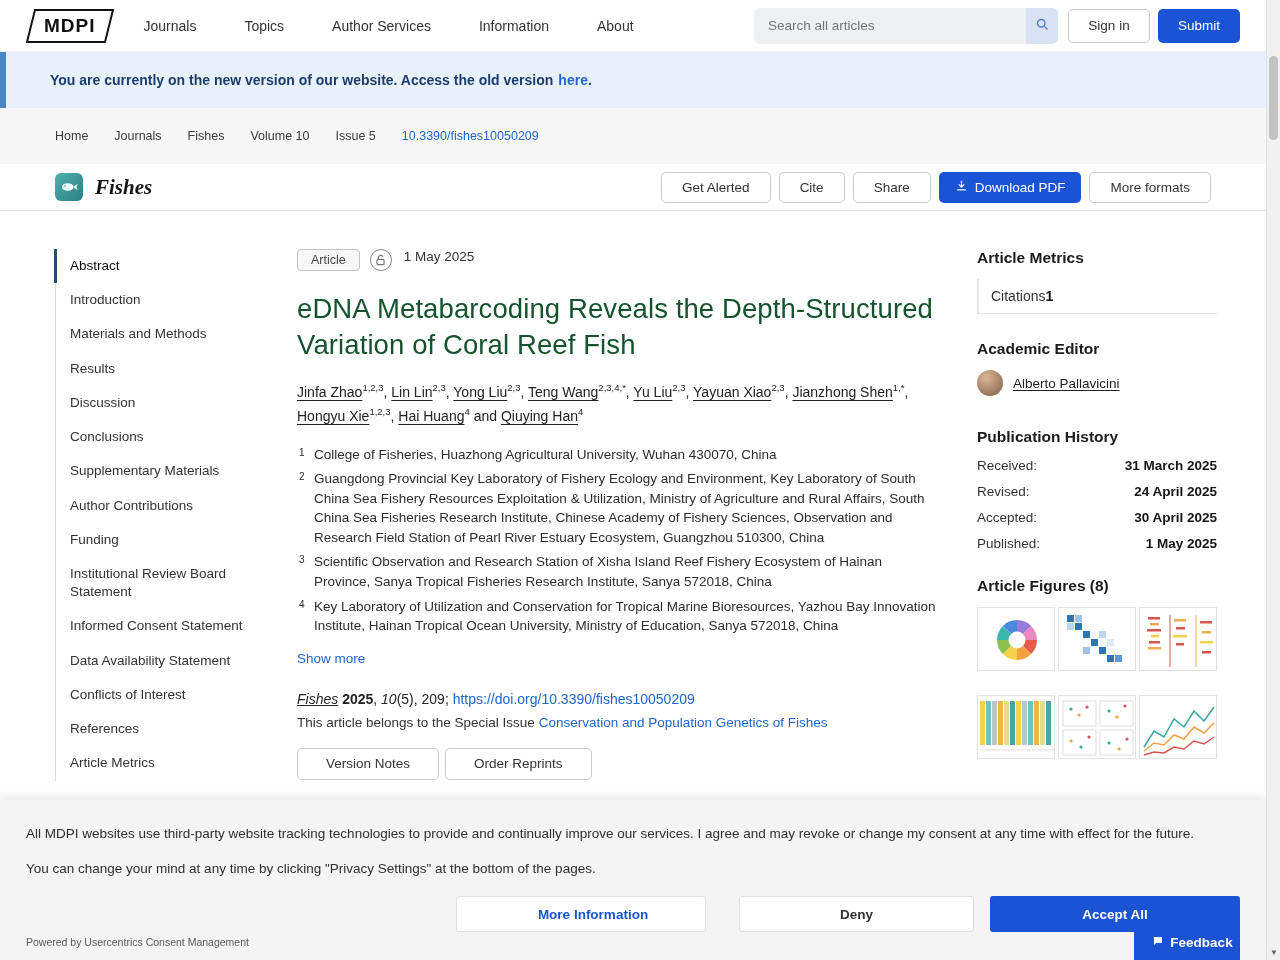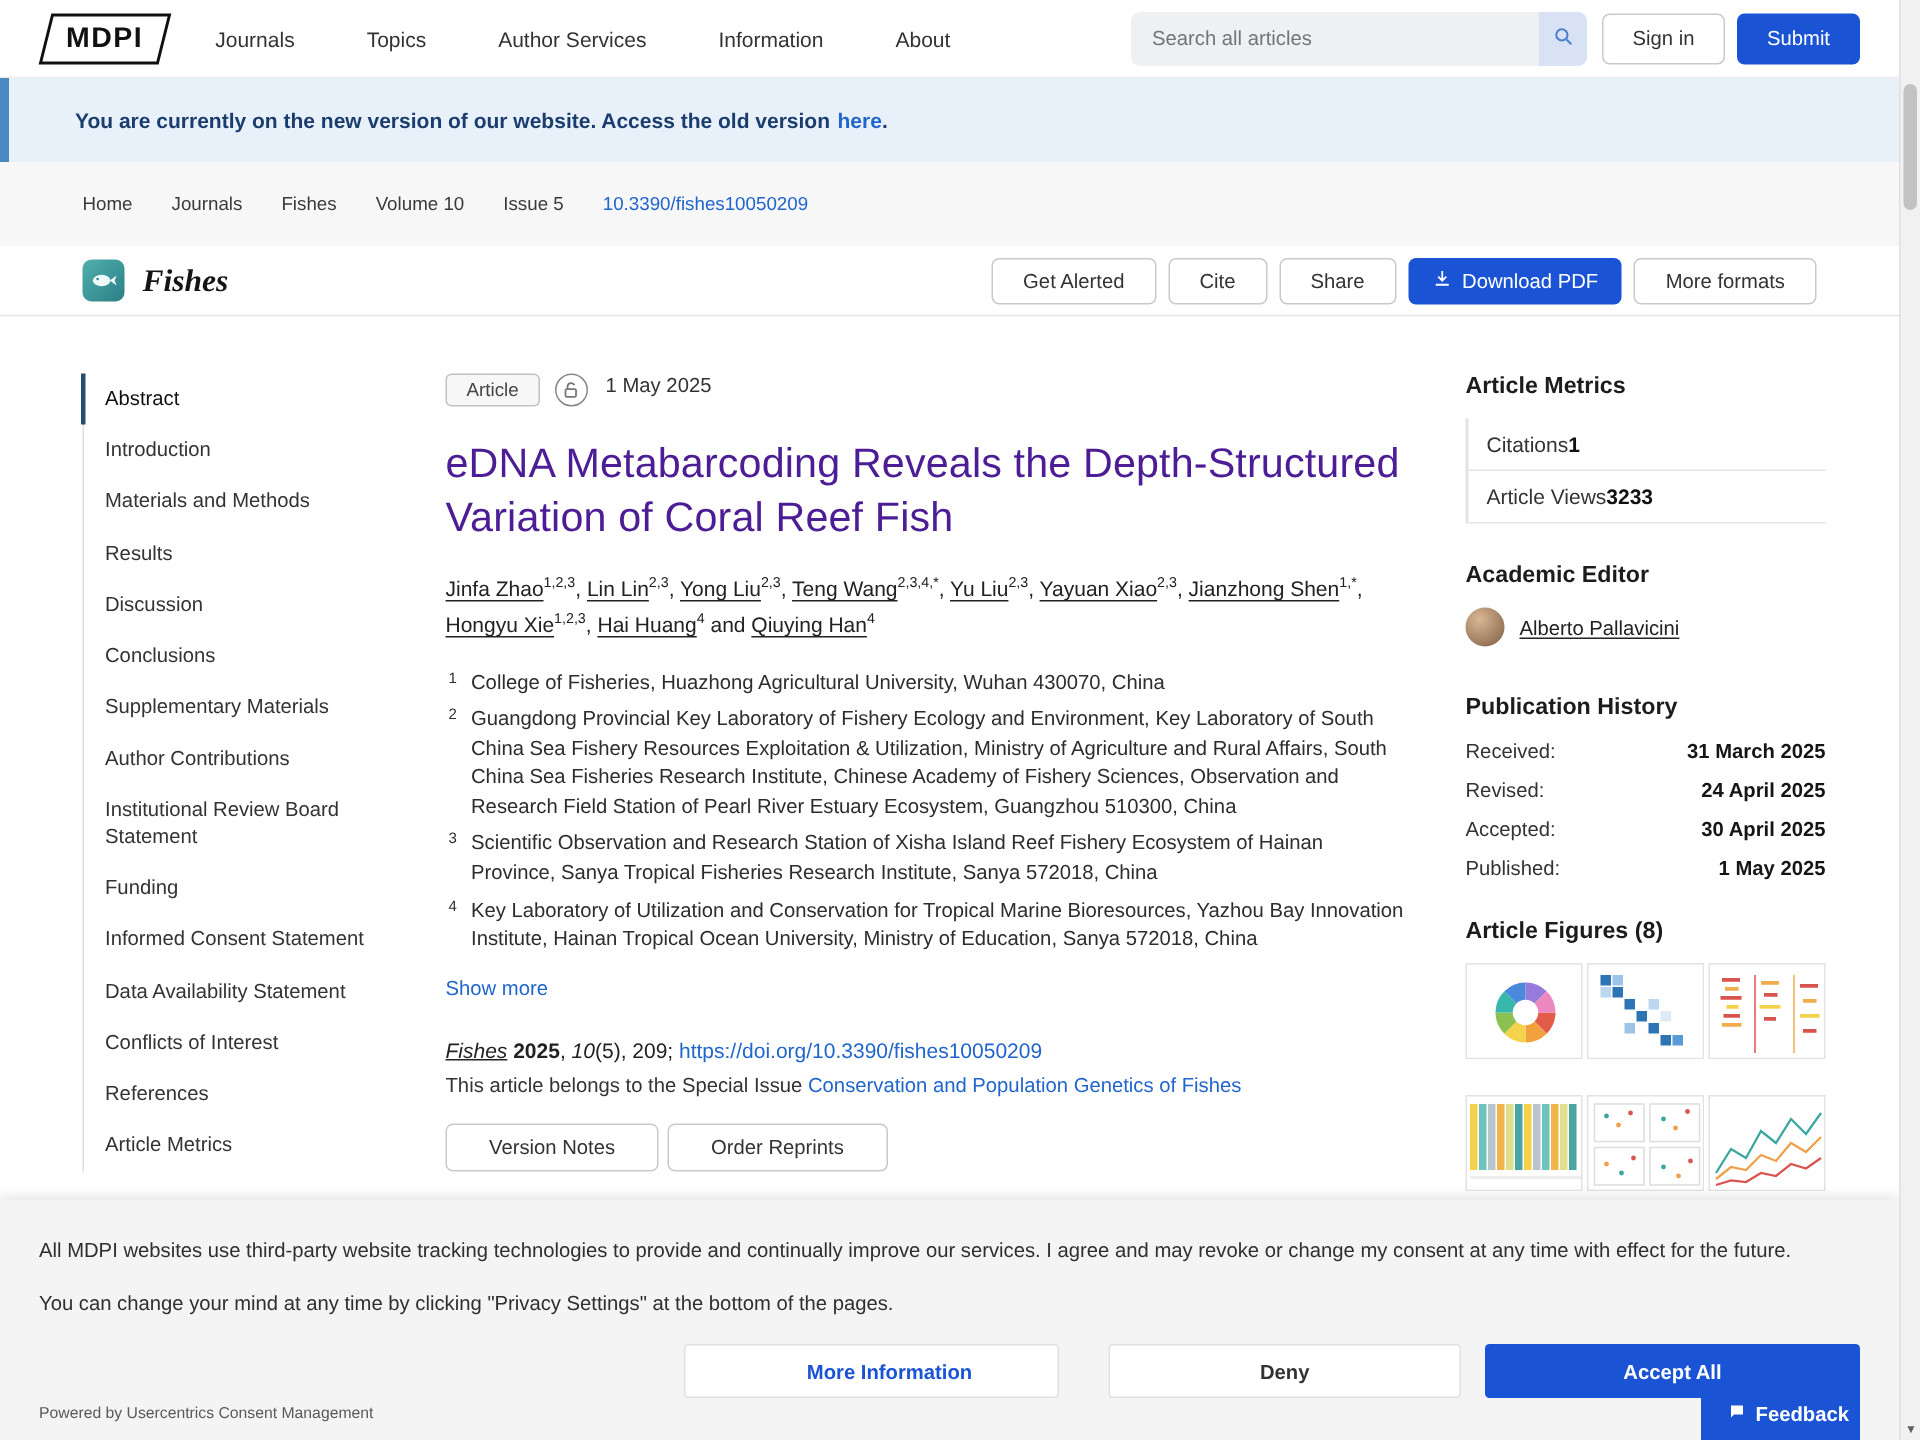--- a/index.html
+++ b/index.html
@@ -48,21 +48,21 @@
   .toc li { font-size:13.5px; color:#333; padding:8px 6px 8px 13px; border-left:3px solid transparent; margin-left:-2px; cursor:pointer; line-height:1.35; }
   .toc li.active { border-left-color:#254e77; color:#101010; }
   .main-col { width:640px; margin-left:16px; flex:0 0 auto; }
   .rightbar { width:240px; margin-left:40px; flex:0 0 auto; }
 
   
   .badges { display:flex; align-items:flex-start; gap:10px; }
   .badge-article { border:1px solid #c2c2c2; background:#f7f7f7; border-radius:4px; padding:3px 13px; font-size:12.5px; color:#444; }
   .oa { width:22px; height:22px; border:1.5px solid #888; border-radius:50%; display:flex; align-items:center; justify-content:center; }
   .date { font-size:13.5px; color:#333; margin-left:2px; }
-  .title { font-size:27.5px; font-weight:400; line-height:1.32; color:#4c1d95; margin-top:20px; letter-spacing:.1px; }
+  .title { font-size:27.5px; font-weight:400; line-height:1.32; color:#14532d; margin-top:20px; letter-spacing:.1px; }
   .authors { margin-top:16px; font-size:14px; color:#222; line-height:1.75; }
   .author-link { color:#222; text-decoration:underline; text-underline-offset:2.5px; cursor:pointer; }
   .authors sup { font-size:9.5px; color:#222; }
   .affils { margin-top:16px; list-style:none; }
   .affils li { display:flex; font-size:13.5px; color:#2d2d2d; line-height:1.45; margin-bottom:5px; }
   .affnum { font-size:10px; margin:1px 7px 0 2px; min-width:8px; flex:0 0 auto; }
   .showmore { display:inline-block; margin-top:10px; font-size:13.5px; color:var(--link,#2166cc); cursor:pointer; text-decoration:none; }
   .citation { margin-top:24px; font-size:14px; color:#222; }
   .cit-j { font-style:italic; text-decoration:underline; color:#222; cursor:pointer; }
   .cit-doi { color:var(--link,#2166cc); text-decoration:none; cursor:pointer; }
@@ -177,22 +177,22 @@
       <aside class="toc">
         <ul>
             <li class="active">Abstract</li>
             <li>Introduction</li>
             <li>Materials and Methods</li>
             <li>Results</li>
             <li>Discussion</li>
             <li>Conclusions</li>
             <li>Supplementary Materials</li>
             <li>Author Contributions</li>
+            <li>Funding</li>
             <li>Institutional Review Board Statement</li>
-            <li>Funding</li>
             <li>Informed Consent Statement</li>
             <li>Data Availability Statement</li>
             <li>Conflicts of Interest</li>
             <li>References</li>
             <li>Article Metrics</li>
           </ul>
       </aside>
 
       <main class="main-col">
         <div class="badges">
@@ -247,24 +247,20 @@
         </div>
       </main>
 
       <aside class="rightbar">
         <div class="rb-h">Article Metrics</div>
         <div class="metrics">
             <div class="mrow">
               <span>Citations</span>
               <span class="mval">1</span>
             </div>
-            <div class="mrow">
-              <span>Article Views</span>
-              <span class="mval">3233</span>
-            </div>
           </div>
 
         <div class="rb-h">Academic Editor</div>
         <div class="editor">
           <span class="avatar"></span>
           <a>Alberto Pallavicini</a>
         </div>
 
         <div class="rb-h">Publication History</div>
         <div class="history">

